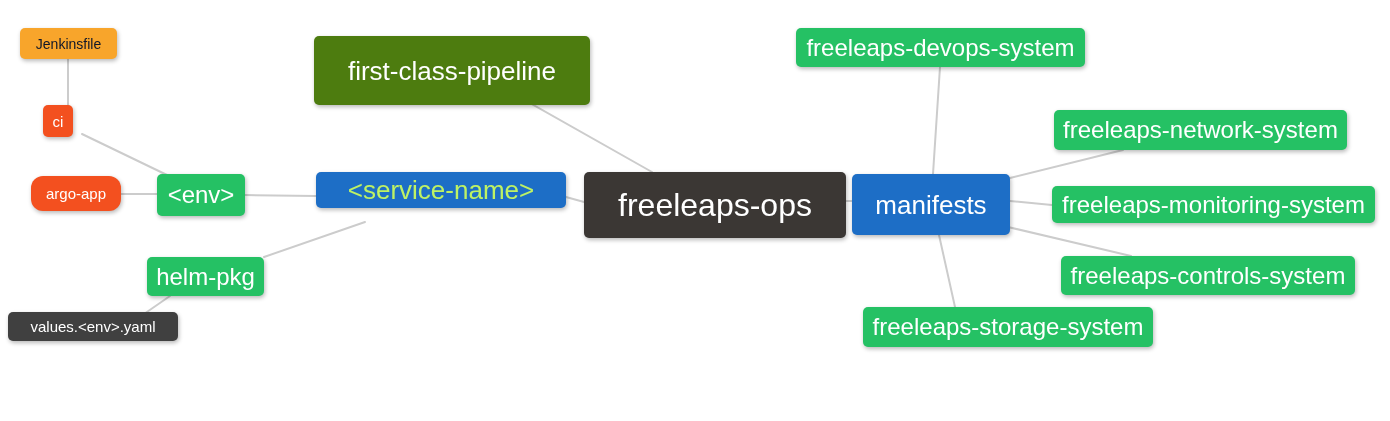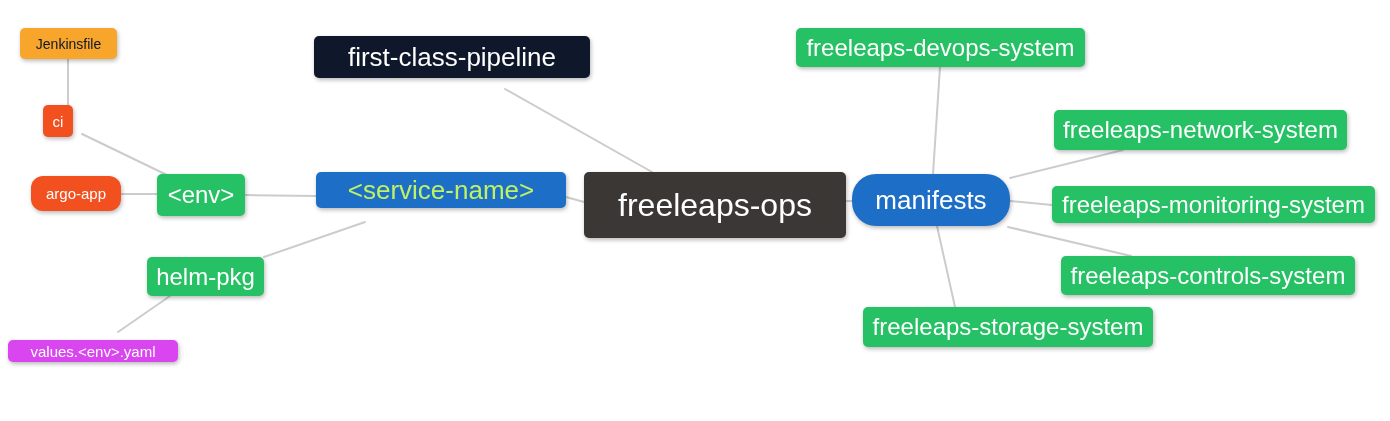--- a/index.html
+++ b/index.html
@@ -57,28 +57,28 @@
       <line x1="566" y1="197" x2="584" y2="202" stroke="#cccccc" stroke-width="2" stroke-linecap="round"></line>
       <line x1="846" y1="201" x2="852" y2="201" stroke="#cccccc" stroke-width="2" stroke-linecap="round"></line>
       <line x1="933" y1="174" x2="940" y2="67" stroke="#cccccc" stroke-width="2" stroke-linecap="round"></line>
       <line x1="1010" y1="178" x2="1123" y2="150" stroke="#cccccc" stroke-width="2" stroke-linecap="round"></line>
       <line x1="1010" y1="201" x2="1052" y2="205" stroke="#cccccc" stroke-width="2" stroke-linecap="round"></line>
       <line x1="1008" y1="227" x2="1131" y2="256" stroke="#cccccc" stroke-width="2" stroke-linecap="round"></line>
       <line x1="937" y1="226" x2="955" y2="307" stroke="#cccccc" stroke-width="2" stroke-linecap="round"></line>
     </svg>
   <div id="node-layer">
       <div class="node lv0" style="left: 584px; top: 172px; width: 262px; height: 66px; background: rgb(59, 55, 52); color: rgb(255, 255, 255);">freeleaps-ops</div>
-      <div class="node lv1" style="left: 314px; top: 36px; width: 276px; height: 42px; background: #0f172a; color: rgb(255, 255, 255);">first-class-pipeline</div>
+      <div class="node lv1" style="left: 314px; top: 36px; width: 276px; height: 69px; background: #4d7c0f; color: rgb(255, 255, 255);">first-class-pipeline</div>
       <div class="node lv1" style="left: 316px; top: 172px; width: 250px; height: 36px; background: rgb(29, 110, 198); color: #bef264;">&lt;service-name&gt;</div>
-      <div class="node lv1" style="left: 852px; top: 174px; width: 158px; height: 52px; background: rgb(29, 110, 198); color: rgb(255, 255, 255); border-radius: 24px;">manifests</div>
+      <div class="node lv1" style="left: 852px; top: 174px; width: 158px; height: 61px; background: rgb(29, 110, 198); color: rgb(255, 255, 255);">manifests</div>
       <div class="node lv2" style="left: 157px; top: 174px; width: 88px; height: 42px; background: rgb(37, 193, 100); color: rgb(255, 255, 255);">&lt;env&gt;</div>
       <div class="node lv2" style="left: 147px; top: 257px; width: 117px; height: 39px; background: rgb(37, 193, 100); color: rgb(255, 255, 255);">helm-pkg</div>
       <div class="node lv2" style="left: 796px; top: 28px; width: 289px; height: 39px; background: rgb(37, 193, 100); color: rgb(255, 255, 255);">freeleaps-devops-system</div>
       <div class="node lv2" style="left: 1054px; top: 110px; width: 293px; height: 40px; background: rgb(37, 193, 100); color: rgb(255, 255, 255);">freeleaps-network-system</div>
       <div class="node lv2" style="left: 1052px; top: 186px; width: 323px; height: 37px; background: rgb(37, 193, 100); color: rgb(255, 255, 255);">freeleaps-monitoring-system</div>
       <div class="node lv2" style="left: 1061px; top: 256px; width: 294px; height: 39px; background: rgb(37, 193, 100); color: rgb(255, 255, 255);">freeleaps-controls-system</div>
       <div class="node lv2" style="left: 815px; top: 307px; width: 290px; height: 40px; background: rgb(37, 193, 100); color: rgb(255, 255, 255); margin-left: 48px;">freeleaps-storage-system</div>
       <div class="node lv3" style="left: 43px; top: 105px; width: 30px; height: 32px; background: rgb(243, 80, 31); color: rgb(255, 255, 255);">ci</div>
       <div class="node lv3" style="left: 31px; top: 176px; width: 90px; height: 35px; background: rgb(243, 80, 31); color: rgb(255, 255, 255); border-radius: 12px;">argo-app</div>
-      <div class="node lv3" style="left: 8px; top: 340px; width: 170px; height: 22px; background: #d946ef; color: rgb(255, 255, 255);">values.&lt;env&gt;.yaml</div>
+      <div class="node lv3" style="left: 8px; top: 312px; width: 170px; height: 29px; background: #404040; color: rgb(255, 255, 255);">values.&lt;env&gt;.yaml</div>
       <div class="node lv4" style="left: 20px; top: 28px; width: 97px; height: 31px; background: rgb(248, 165, 43); color: #0f172a;">Jenkinsfile</div>
     </div>
 </div>
 
 </body></html>

